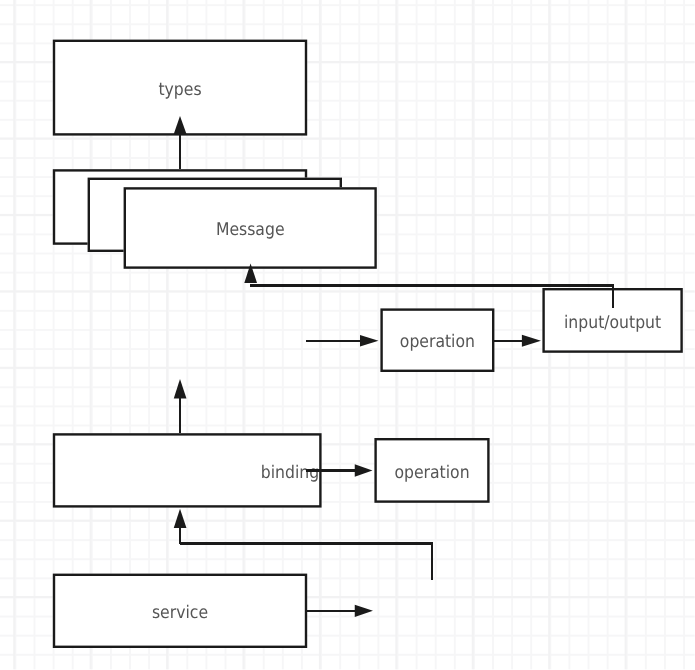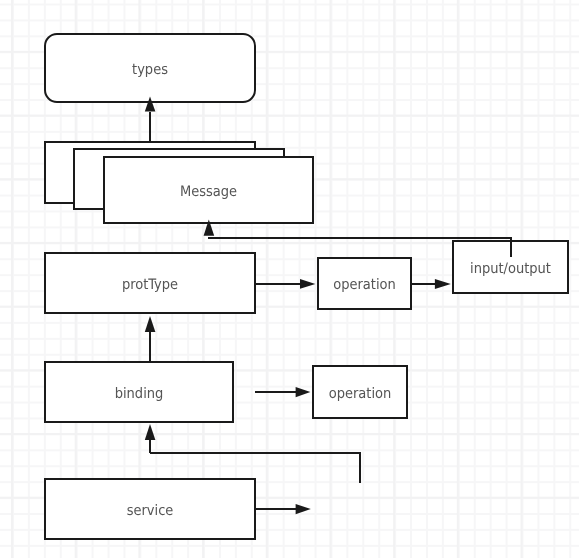--- a/index.html
+++ b/index.html
@@ -59,41 +59,38 @@
 </style>
 </head>
 <body>
 
 <div id="canvas">
 
   <div class="box" style="left:44px;top:141px;width:212px;height:63px;"></div>
 
   <div class="box" style="left:73px;top:148px;width:212px;height:62px;"></div>
 
-  <div class="box" style="left:44px;top:33px;width:212px;height:70px;border-radius:13px;">
+  <div class="box" style="left:44px;top:33px;width:212px;height:80px;">
     <span class="lbl">types</span>
   </div>
 
   <div class="box" style="left:103px;top:156px;width:211px;height:68px;">
     <span class="lbl">Message</span>
   </div>
 
-  <div class="box" style="left:44px;top:252px;width:212px;height:62px;">
-    <span class="lbl">protType</span>
-  </div>
 
   <div class="box" style="left:317px;top:257px;width:95px;height:53px;">
     <span class="lbl">operation</span>
   </div>
 
   <div class="box" style="left:452px;top:240px;width:117px;height:54px;">
     <span class="lbl">input/output</span>
   </div>
 
-  <div class="box" style="left:44px;top:361px;width:190px;height:62px;">
+  <div class="box" style="left:44px;top:361px;width:224px;height:62px;justify-content:flex-end;">
     <span class="lbl">binding</span>
   </div>
 
   <div class="box" style="left:312px;top:365px;width:96px;height:54px;">
     <span class="lbl">operation</span>
   </div>
 
   <div class="box" style="left:44px;top:478px;width:212px;height:62px;">
     <span class="lbl">service</span>
   </div>

